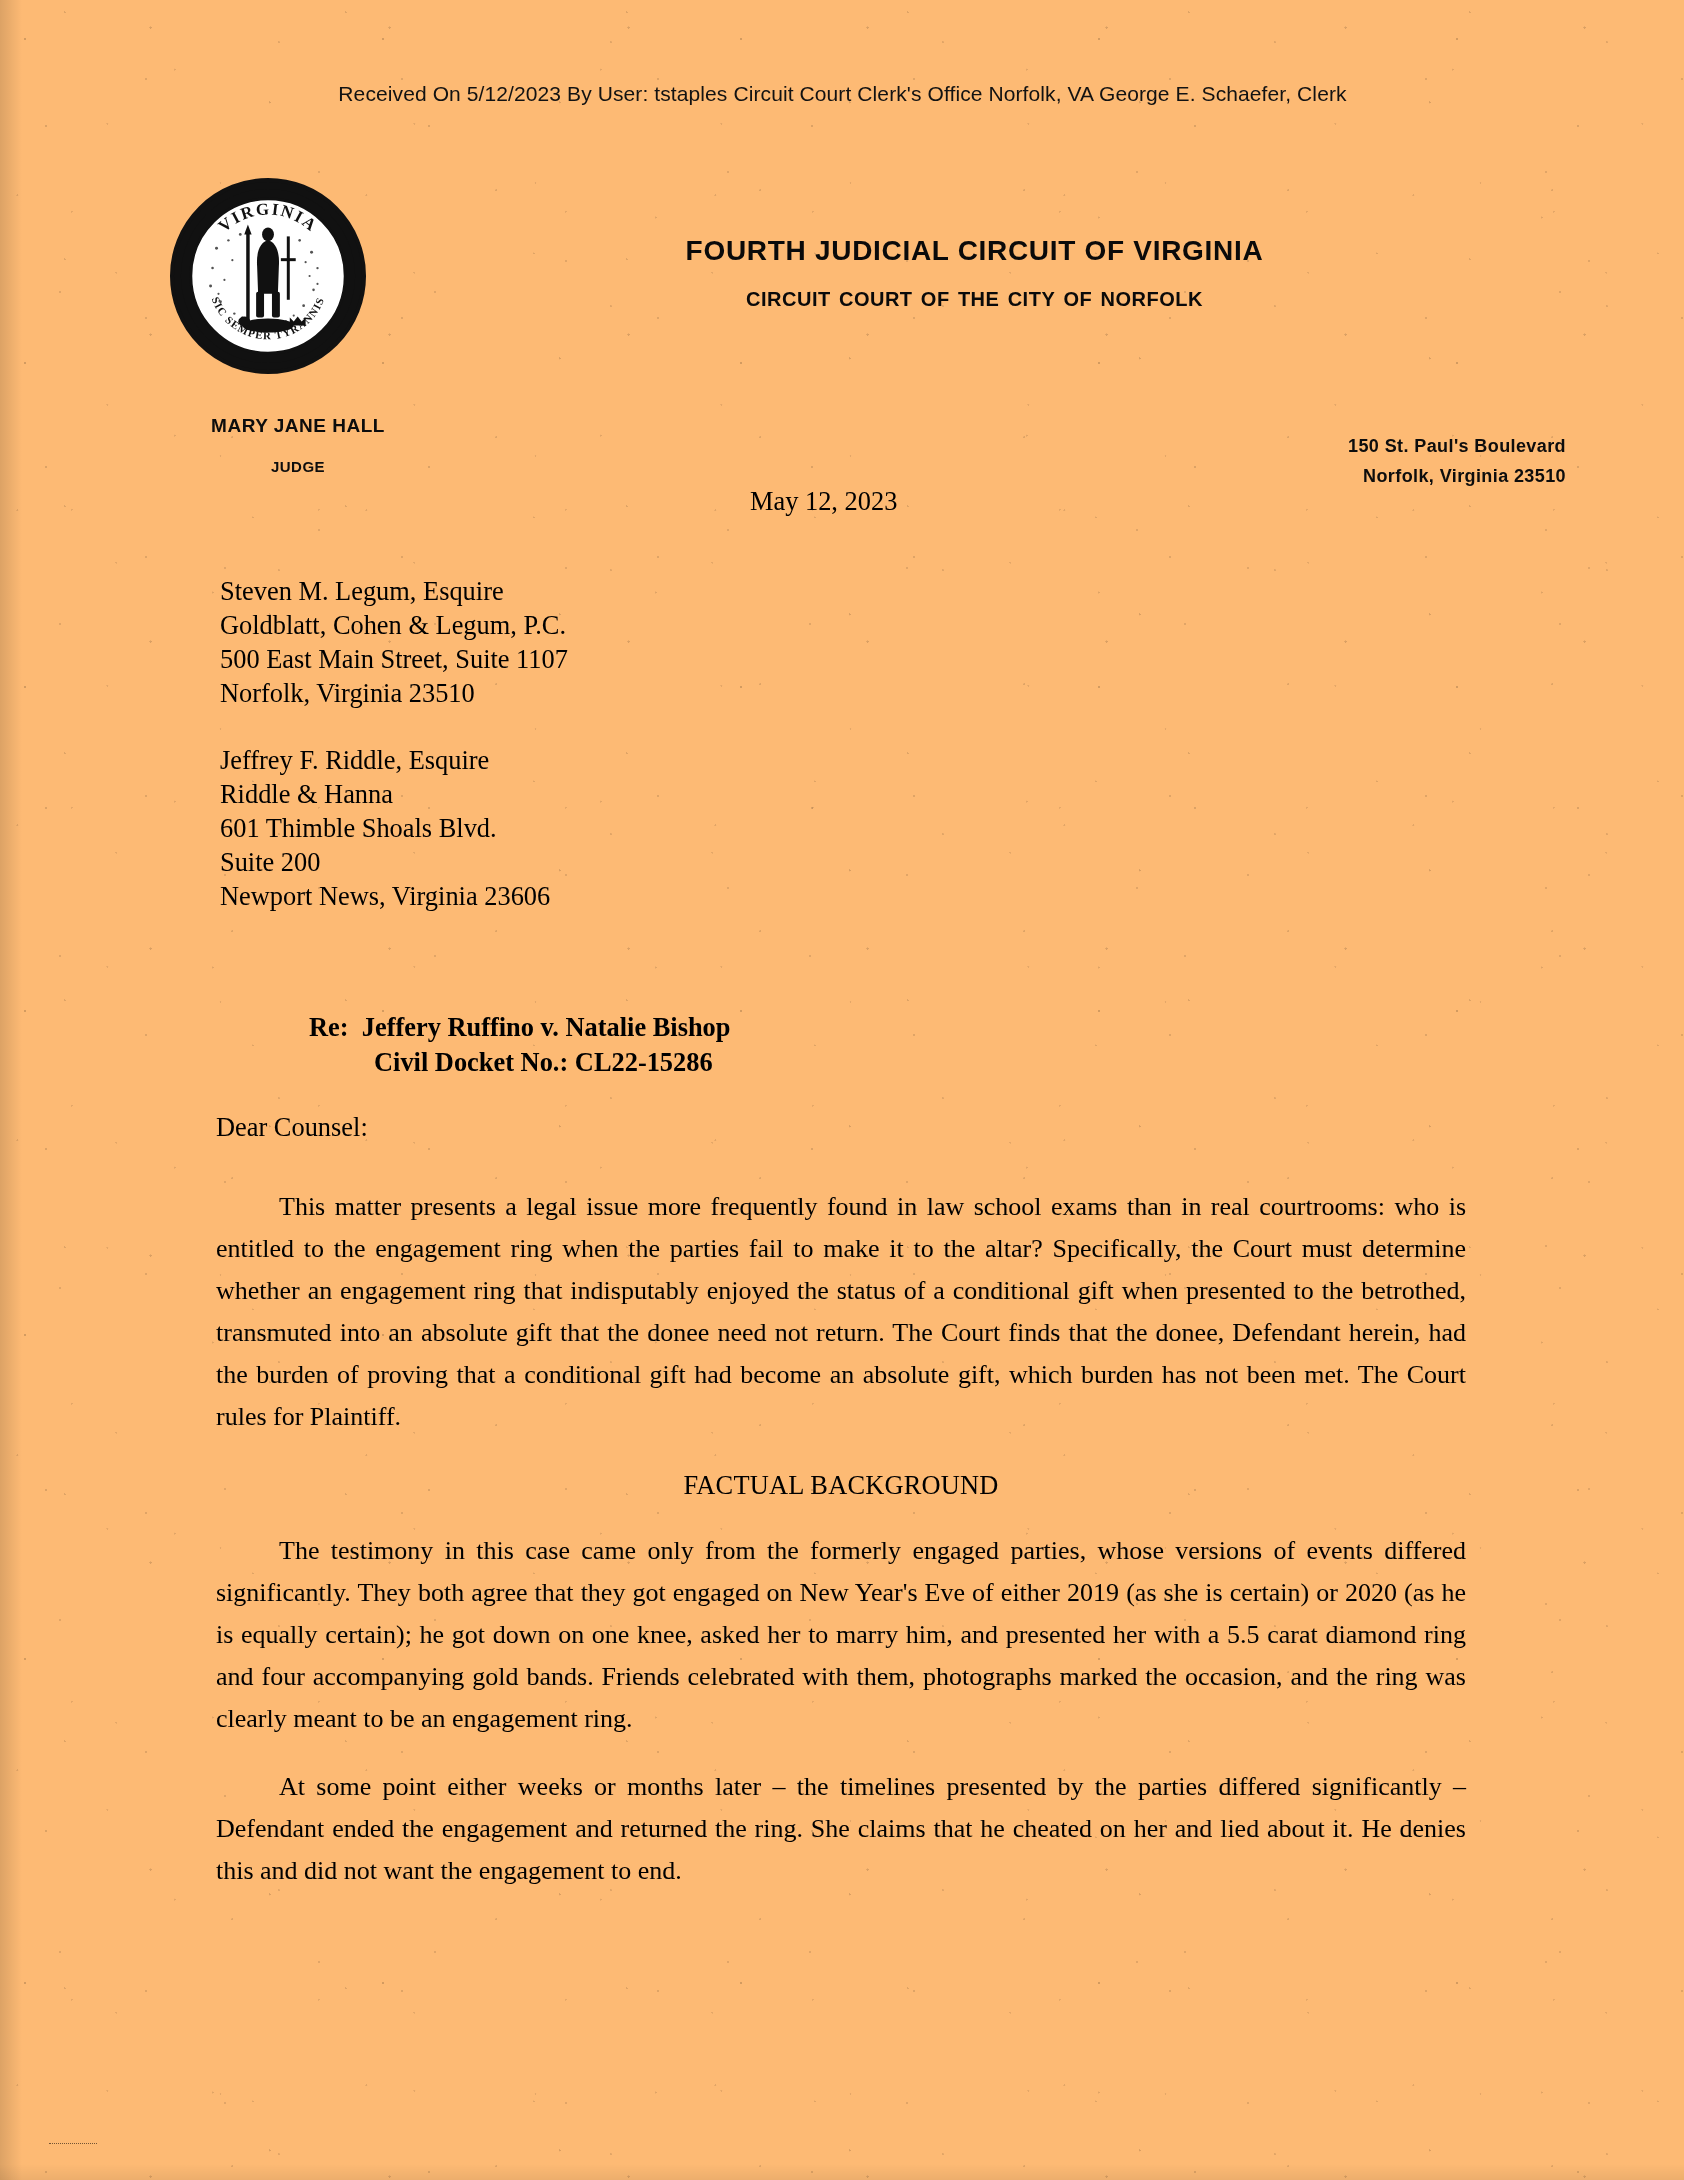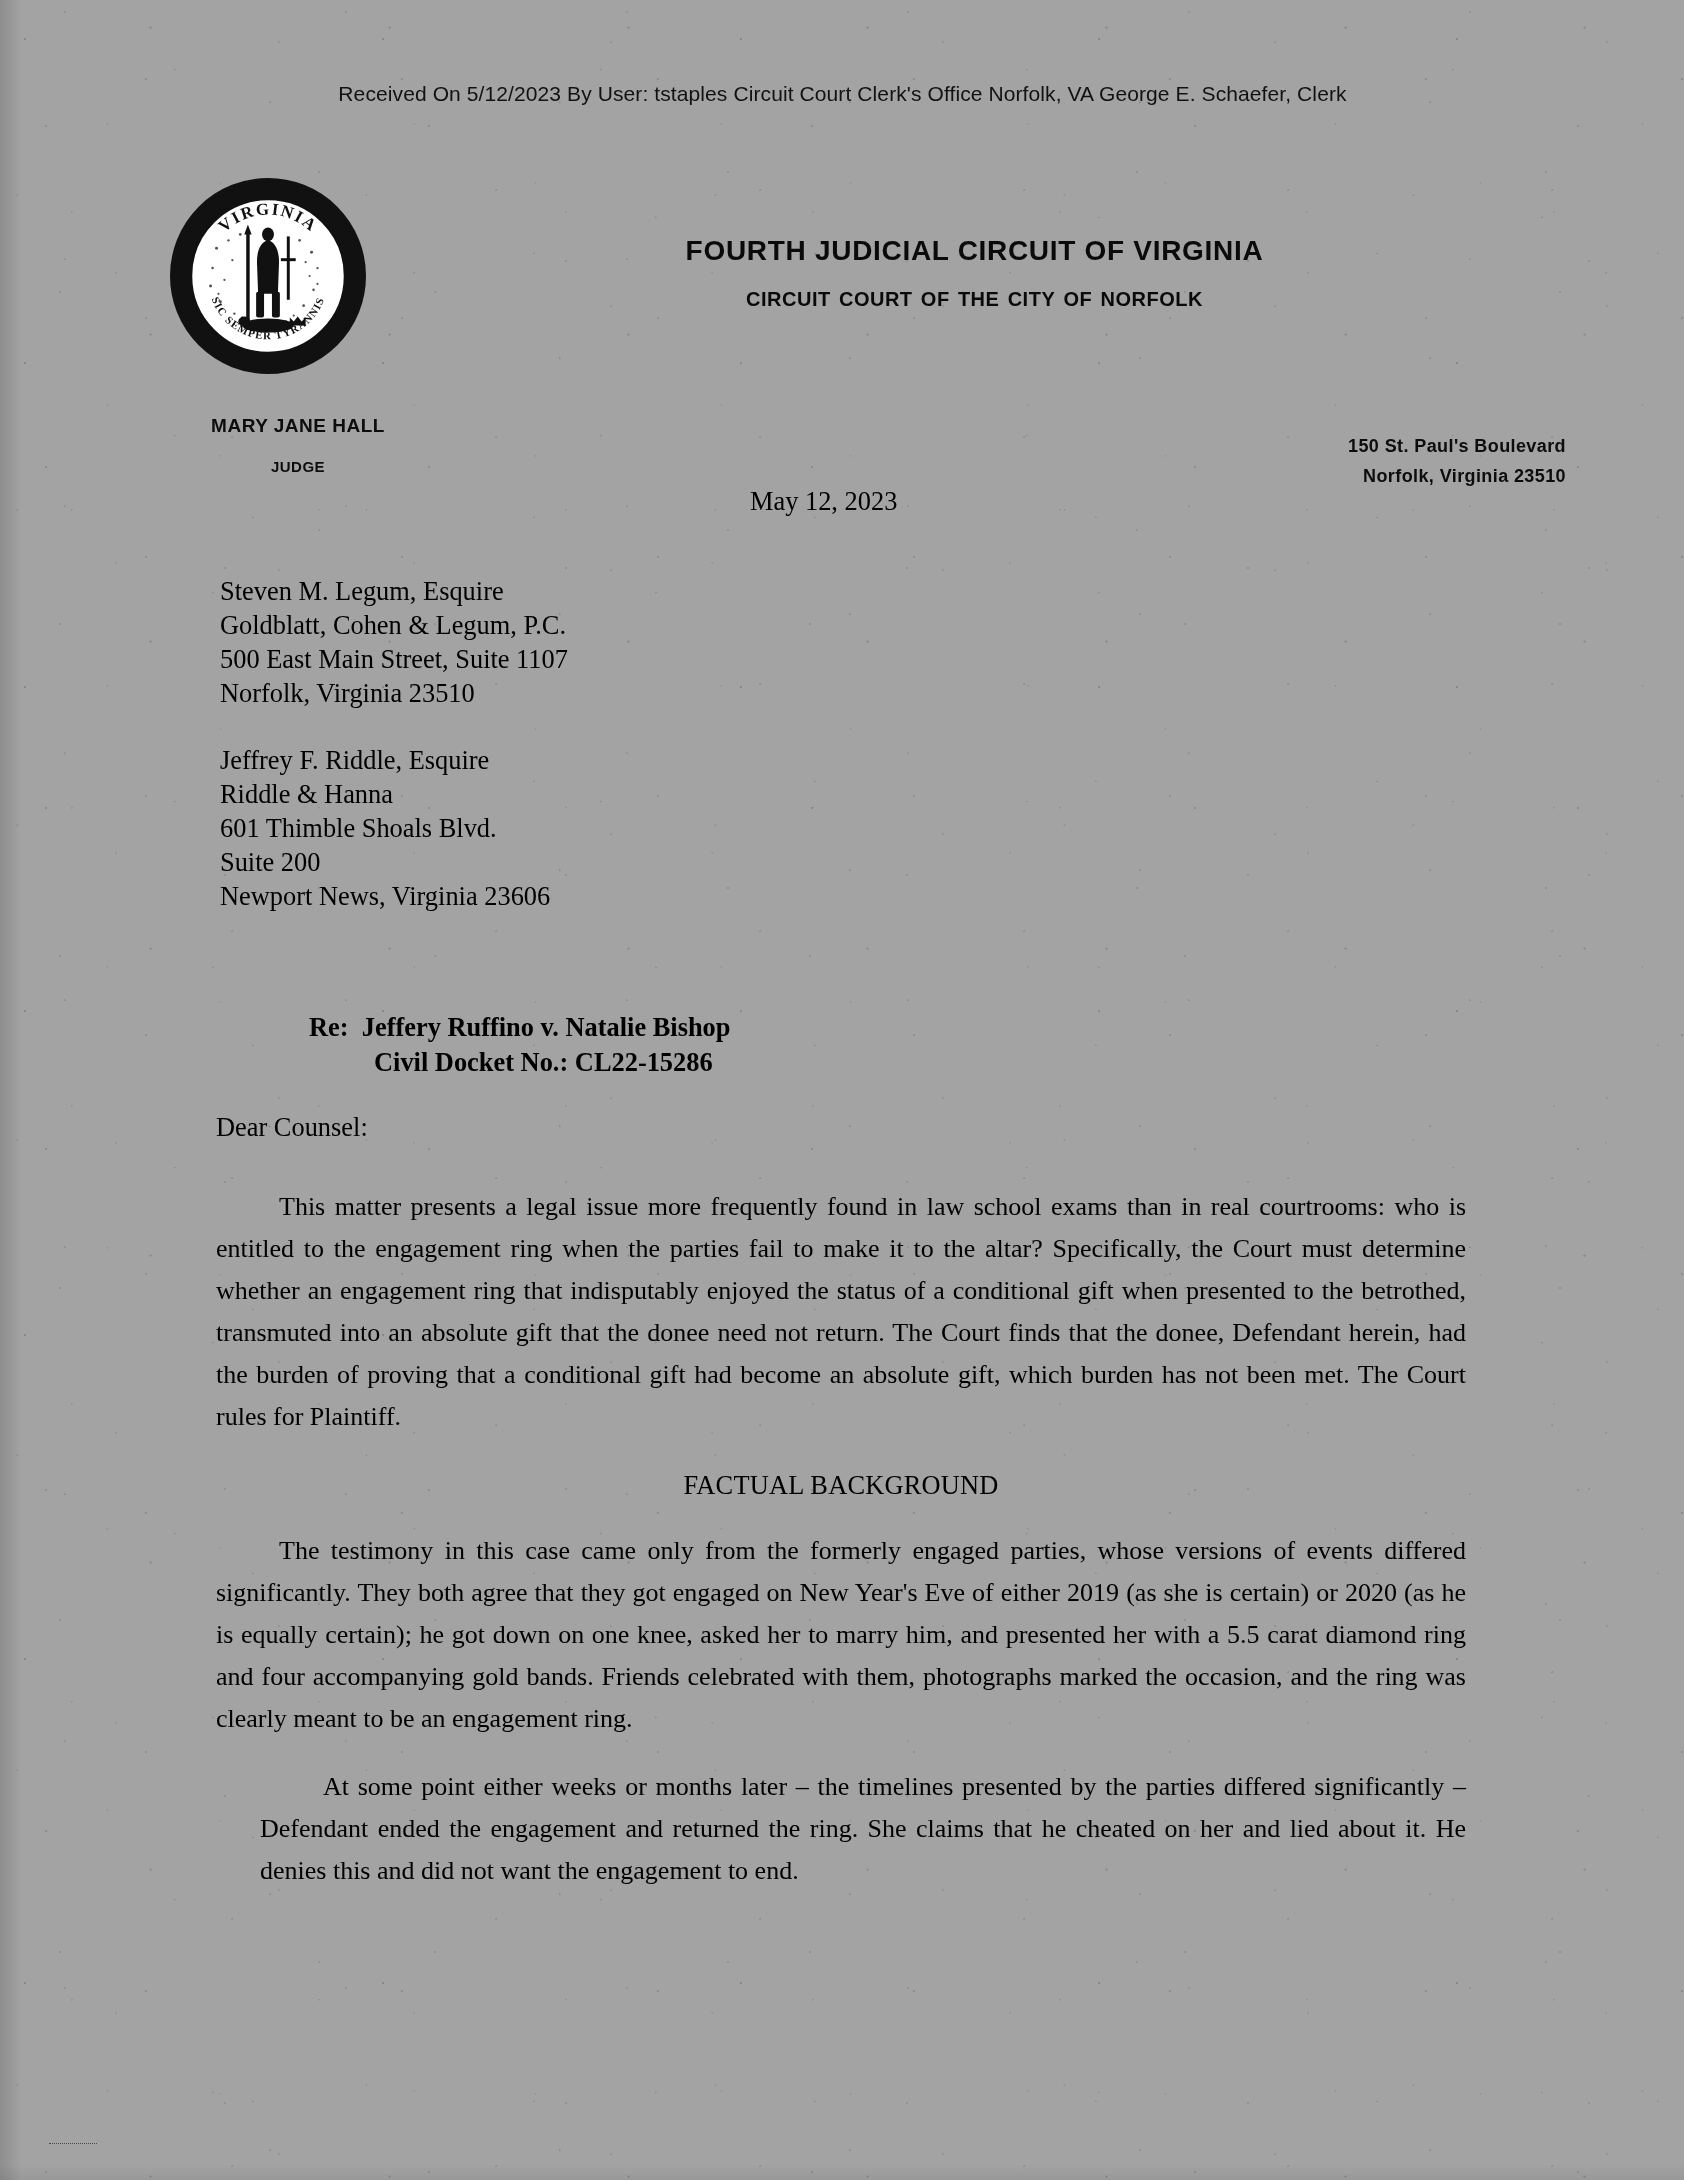--- a/index.html
+++ b/index.html
@@ -6,21 +6,21 @@
   html, body {
     margin: 0;
     padding: 0;
     background: #8c8c8c;
   }
   .page {
     position: relative;
     width: 1685px;
     height: 2181px;
     margin: 0 auto;
-    background: #a3a3a3;
+    background: #fdba74;
     overflow: hidden;
     font-family: "Liberation Serif", "DejaVu Serif", serif;
     color: #000000;
   }
 
   
   .scan-noise {
     position: absolute;
     inset: 0;
     pointer-events: none;
@@ -212,21 +212,21 @@
     width: 1250px;
     top: 1186px;
     font-size: 26px;
     line-height: 42px;
     text-align: justify;
   }
   .body-copy p {
     margin: 0;
     text-indent: 63px;
   }
-  .body-copy p + p { margin-top: 25.6px; margin-left: 44px; }
+  .body-copy p + p { margin-top: 25.6px; }
   .section-heading {
     text-align: center;
     font-weight: normal;
     font-size: 26.4px;
     margin: 26.4px 0 24px 0;
     letter-spacing: 0.2px;
   }
 </style>
 </head>
 <body>

